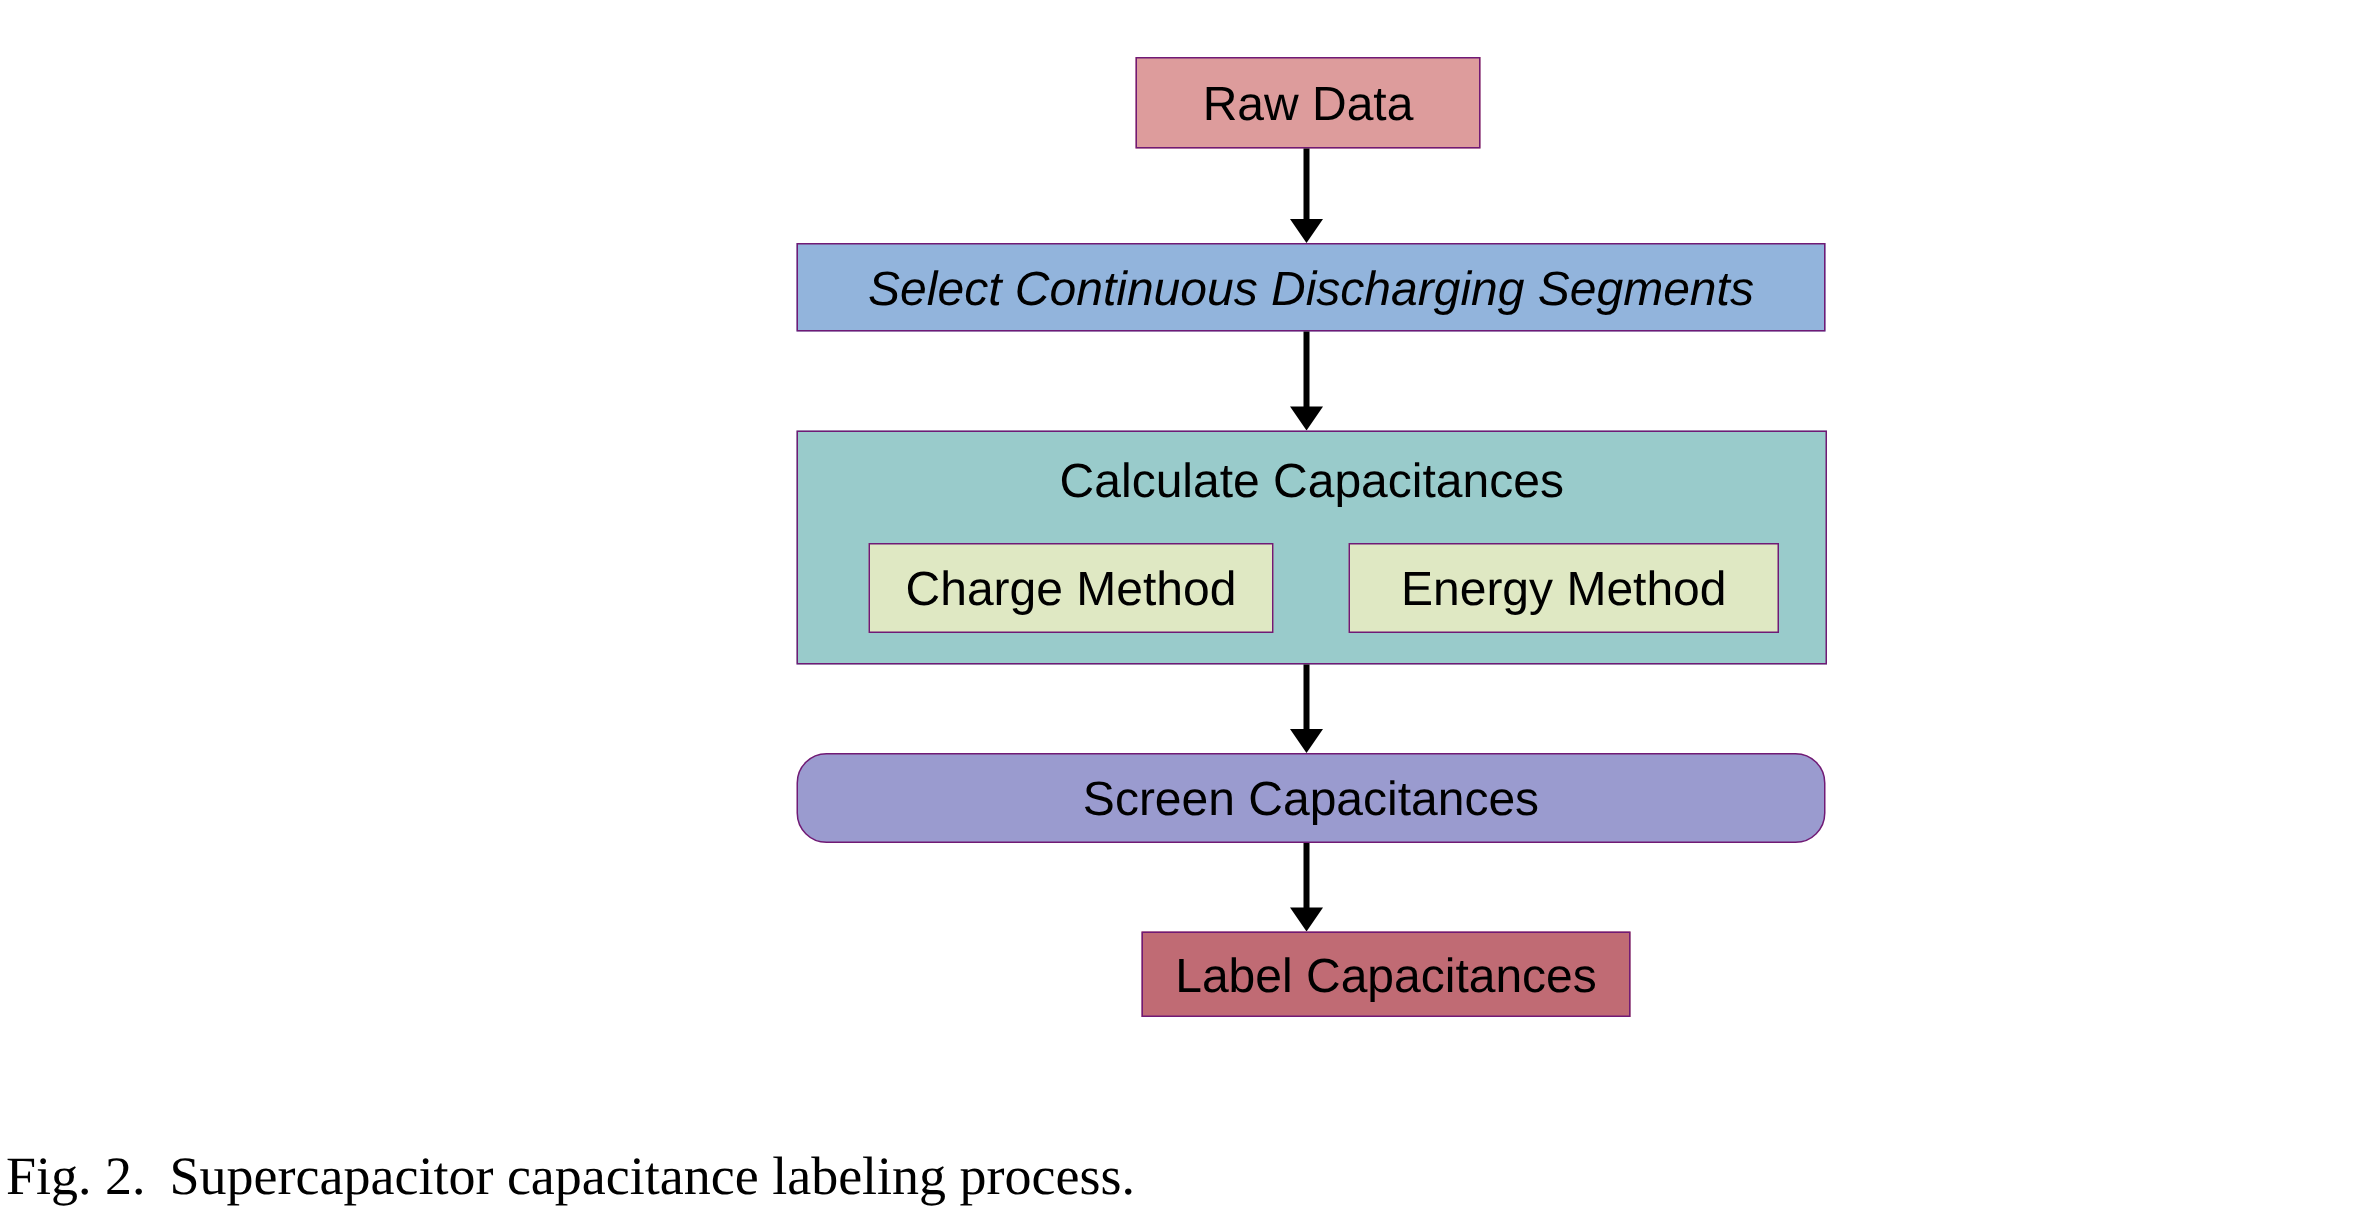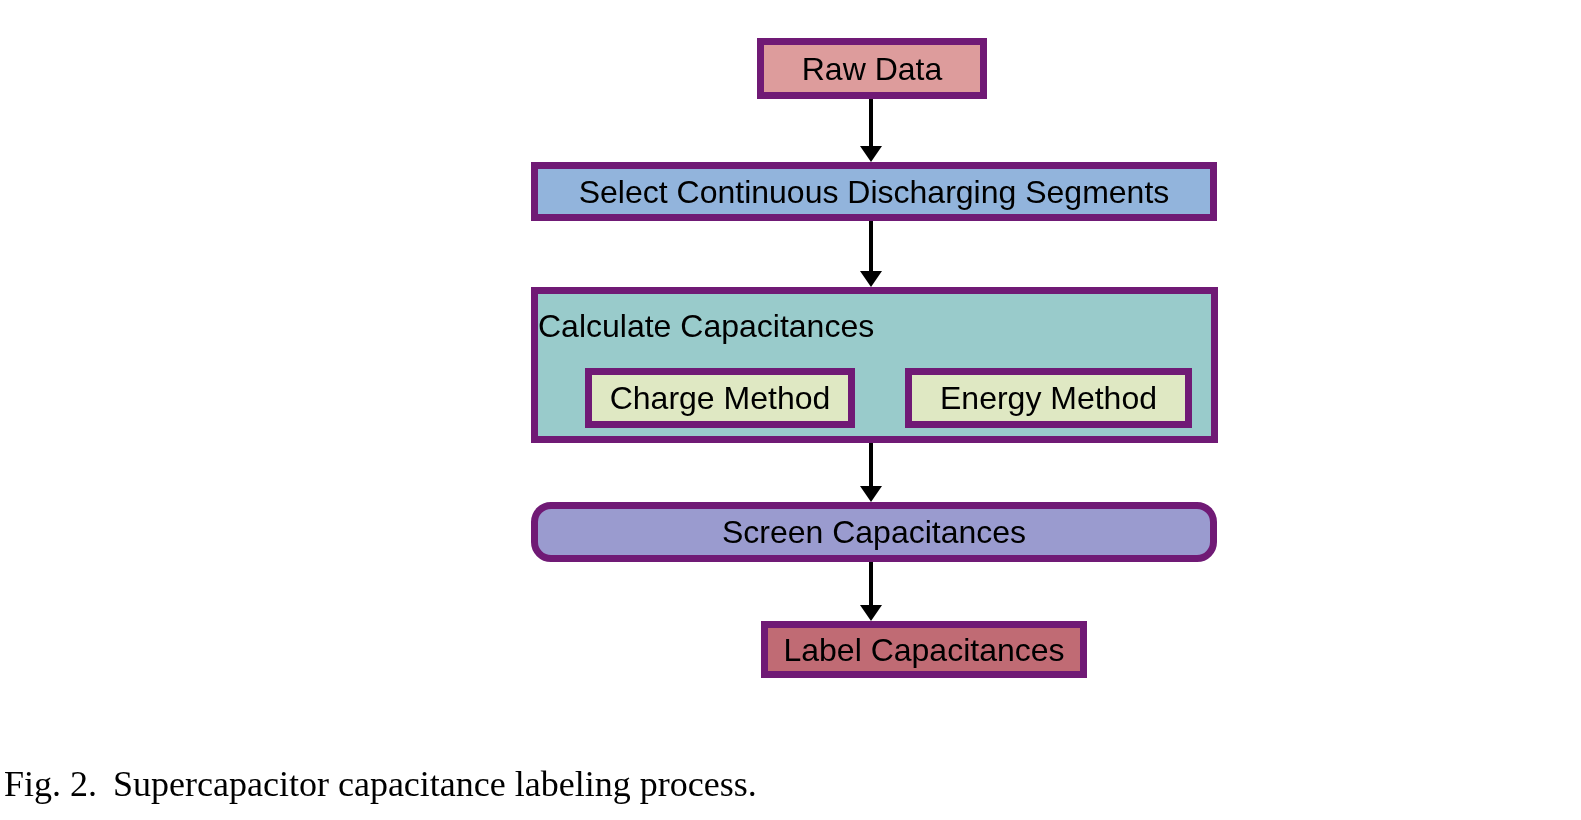--- a/index.html
+++ b/index.html
@@ -10,38 +10,38 @@
   .canvas {
     position: relative;
     width: 1581px;
     height: 820px;
     background: #ffffff;
     font-family: "Liberation Sans", sans-serif;
     overflow: hidden;
   }
   .node {
     position: absolute;
-    border: 7px solid #701a75;
+    border: 1px solid #701a75;
     box-sizing: border-box;
     display: flex;
     align-items: center;
     justify-content: center;
     color: #000000;
     font-size: 32px;
     line-height: 1;
     white-space: nowrap;
   }
   .node-raw        { left: 757px; top: 38px;  width: 230px; height: 61px; }
   .node-select     { left: 531px; top: 162px; width: 686px; height: 59px; }
   .node-calc       { left: 531px; top: 287px; width: 687px; height: 156px;
                      display: block; }
   .calc-title {
     position: absolute;
     left: 0; right: 0; top: 16px;
-    text-align: left;
+    text-align: center;
     font-size: 32px;
     color: #000000;
   }
   .node-charge     { left: 47px;  top: 74px; width: 270px; height: 60px; position: absolute; }
   .node-energy     { left: 367px; top: 74px; width: 287px; height: 60px; position: absolute; }
   .node-screen     { left: 531px; top: 502px; width: 686px; height: 60px; border-radius: 20px; }
   .node-label      { left: 717px; top: 621px; width: 326px; height: 57px; margin-left: 44px; }
 
   .arrow {
     position: absolute;
@@ -92,21 +92,21 @@
 
   <div class="node node-raw" style="background-color: rgb(221, 156, 156);">
     <span>Raw Data</span>
   </div>
 
   <div class="arrow arrow-1">
     <div class="arrow-stem"></div>
     <div class="arrow-head"></div>
   </div>
 
-  <div class="node node-select" style="background-color: rgb(146, 180, 220);">
+  <div class="node node-select" style="background-color: rgb(146, 180, 220); font-style: italic;">
     <span>Select Continuous Discharging Segments</span>
   </div>
 
   <div class="arrow arrow-2">
     <div class="arrow-stem"></div>
     <div class="arrow-head"></div>
   </div>
 
   <div class="node node-calc" style="background-color: rgb(153, 203, 203);">
     <div class="calc-title">Calculate Capacitances</div>

